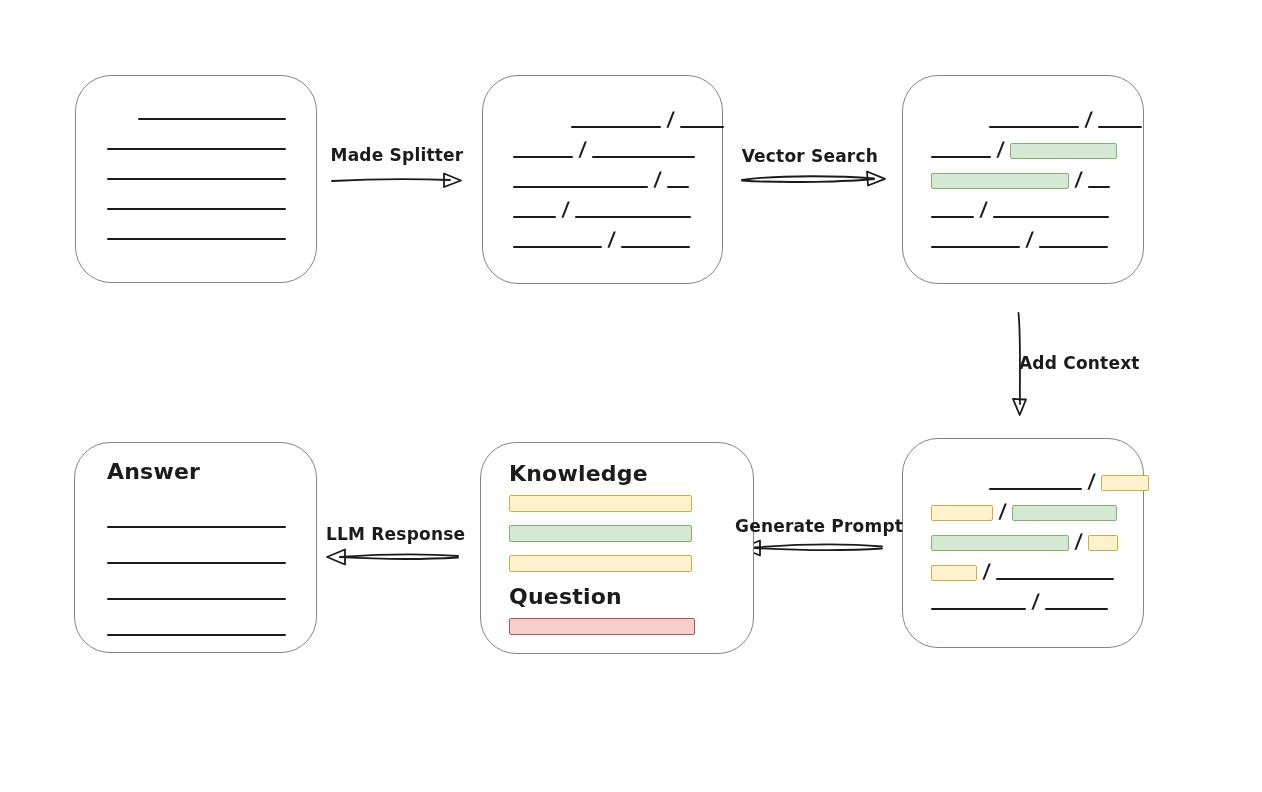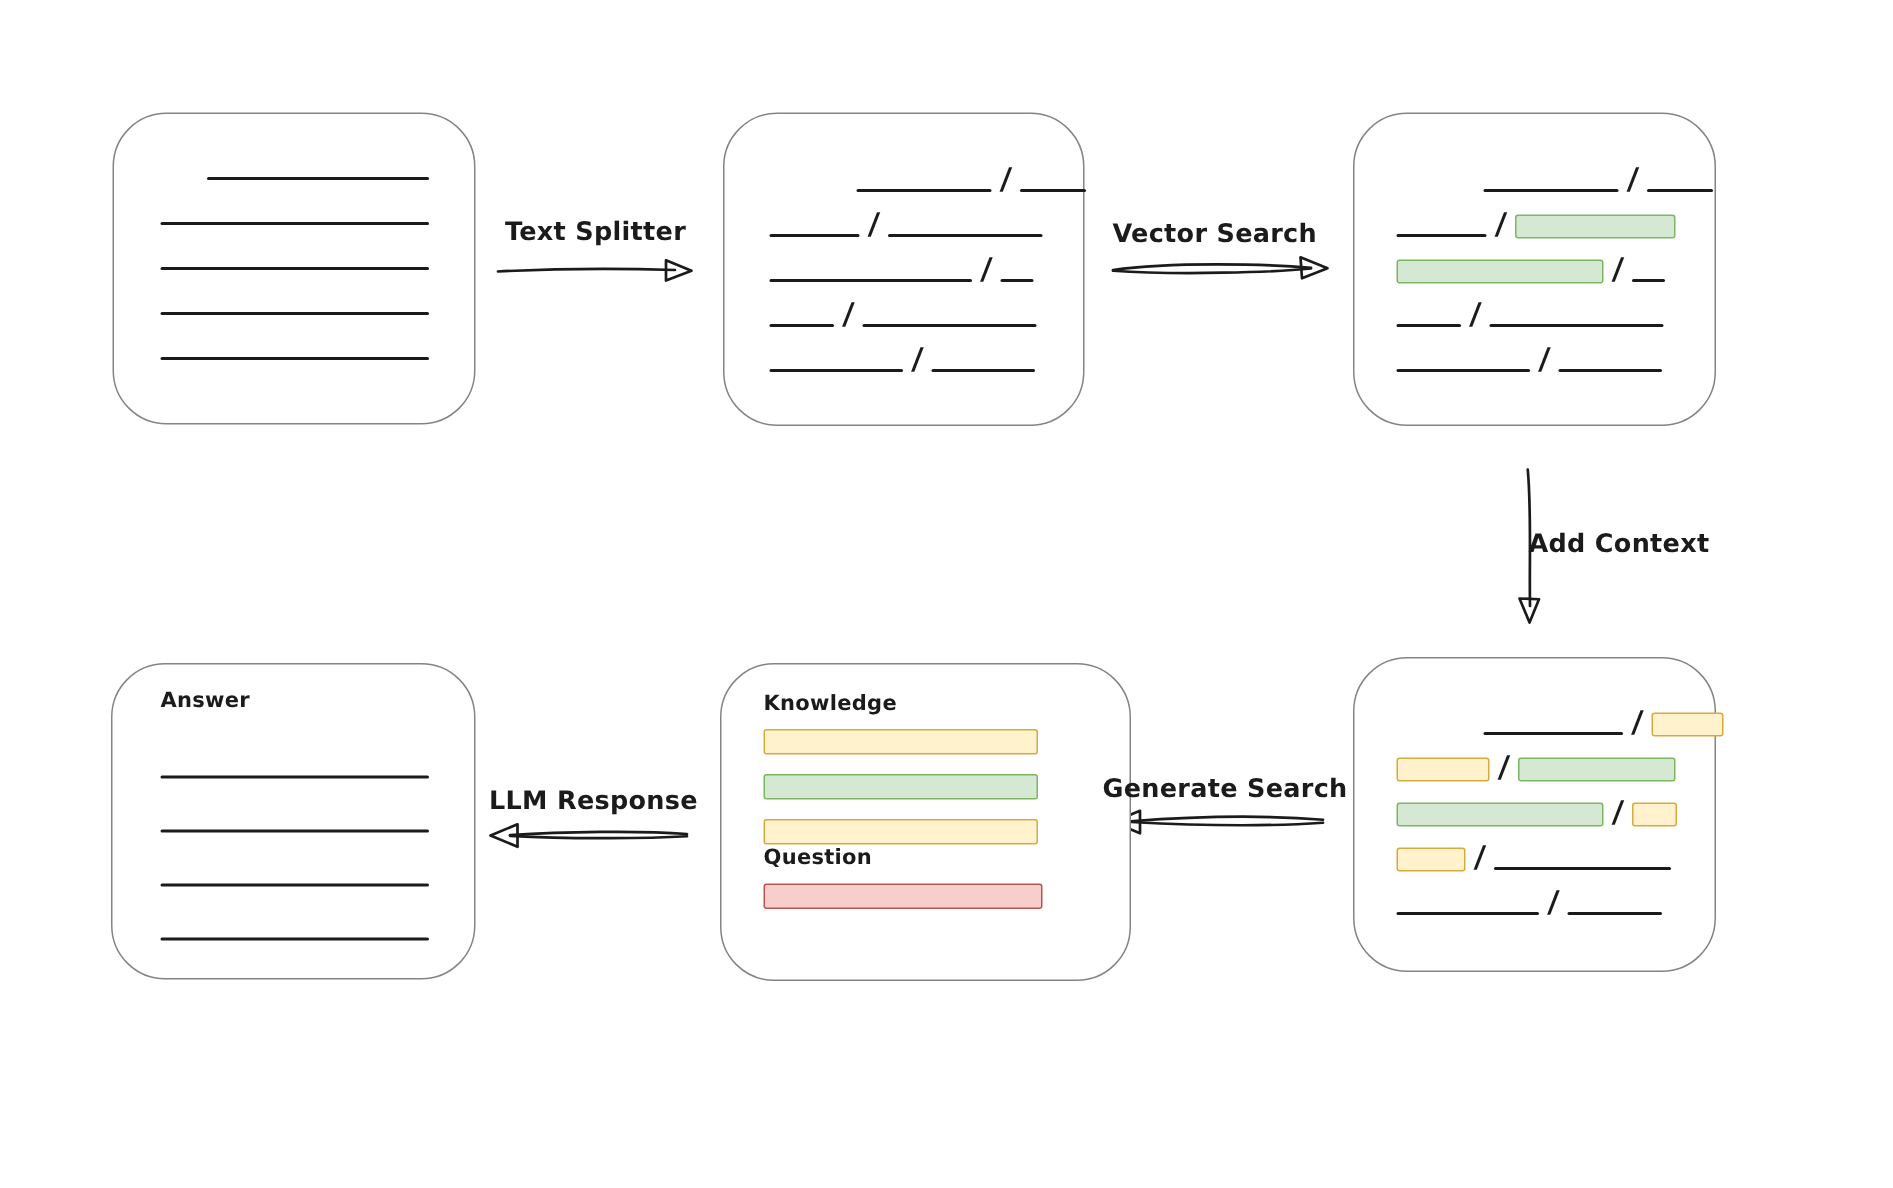--- a/index.html
+++ b/index.html
@@ -17,21 +17,21 @@
   .seg-line{height:2px;background:var(--ink,#1b1b1b);border-radius:1px;margin-bottom:1px;flex:none;}
   .indent{height:1px;flex:none;}
   .slash{
     font-size:20px;line-height:20px;font-weight:600;margin:0 6px 0 6px;flex:none;
     transform:skewX(-4deg);
   }
   .seg-rect{height:16px;border-radius:2px;box-sizing:border-box;flex:none;}
   .rect-green{background:var(--green-fill,#d5e8d4);border:1.6px solid var(--green-stroke,#7db662);}
   .rect-yellow{background:var(--yellow-fill,#fff2cc);border:1.6px solid var(--yellow-stroke,#d4ab3c);}
   .rect-red{background:var(--red-fill,#f8cecc);border:1.6px solid var(--red-stroke,#b85450);}
-  .box-heading{font-size:14px;font-weight:600;letter-spacing:.2px;}
+  .box-heading{font-size:22px;font-weight:600;letter-spacing:.2px;}
   .bar{height:17px;border-radius:2px;box-sizing:border-box;}
   .rule-line{height:2px;background:var(--ink,#1b1b1b);border-radius:1px;}
   .arrow-label{
     position:absolute;font-size:17px;font-weight:600;letter-spacing:.2px;white-space:nowrap;
   }
   .caption{
     position:absolute;left:726px;top:685px;width:500px;text-align:center;
     font-size:17px;font-weight:600;letter-spacing:.2px;
   }
   svg.arrows{position:absolute;left:0;top:0;pointer-events:none;}
@@ -183,39 +183,39 @@
   </div>
 
   <div class="panel" style="left:480px;top:442px;width:274px;height:212px">
     <div style="padding:18px 0 0 28px">
       <div class="box-heading">Knowledge</div>
       <div style="margin-top:9px;width:183px">
           <div class="bar rect-yellow" style="margin-bottom: 13px;"></div>
           <div class="bar rect-green" style="margin-bottom: 13px;"></div>
           <div class="bar rect-yellow"></div>
         </div>
-      <div class="box-heading" style="margin-top:1px">Question</div>
+      <div class="box-heading" style="margin-top:12px">Question</div>
       <div style="margin-top:9px;width:186px">
           <div class="bar rect-red"></div>
         </div>
     </div>
   </div>
 
   <div class="panel" style="left:74px;top:442px;width:243px;height:211px">
     <div style="padding:16px 0 0 32px">
       <div class="box-heading">Answer</div>
       <div style="margin-top:42px;width:179px">
           <div class="rule-line" style="margin-bottom: 34px;"></div>
           <div class="rule-line" style="margin-bottom: 34px;"></div>
           <div class="rule-line" style="margin-bottom: 34px;"></div>
           <div class="rule-line"></div>
         </div>
     </div>
   </div>
 
-  <div class="arrow-label" style="left:330px;top:145px;width:134px;text-align:center">Text Splitter</div>
+  <div class="arrow-label" style="left:330px;top:145px;width:134px;text-align:center">Made Splitter</div>
   <div class="arrow-label" style="left:740px;top:146px;width:138px;text-align:right">Vector Search</div>
   <div class="arrow-label" style="left:1019px;top:353px">Add Context</div>
-  <div class="arrow-label" style="left:735px;top:516px;width:150px;text-align:center">Generate Search</div>
+  <div class="arrow-label" style="left:735px;top:516px;width:150px;text-align:center">Generate Prompt</div>
   <div class="arrow-label" style="left:326px;top:524px;width:130px;text-align:left">LLM Response</div>
 
 
 </div>
 
 </body></html>

